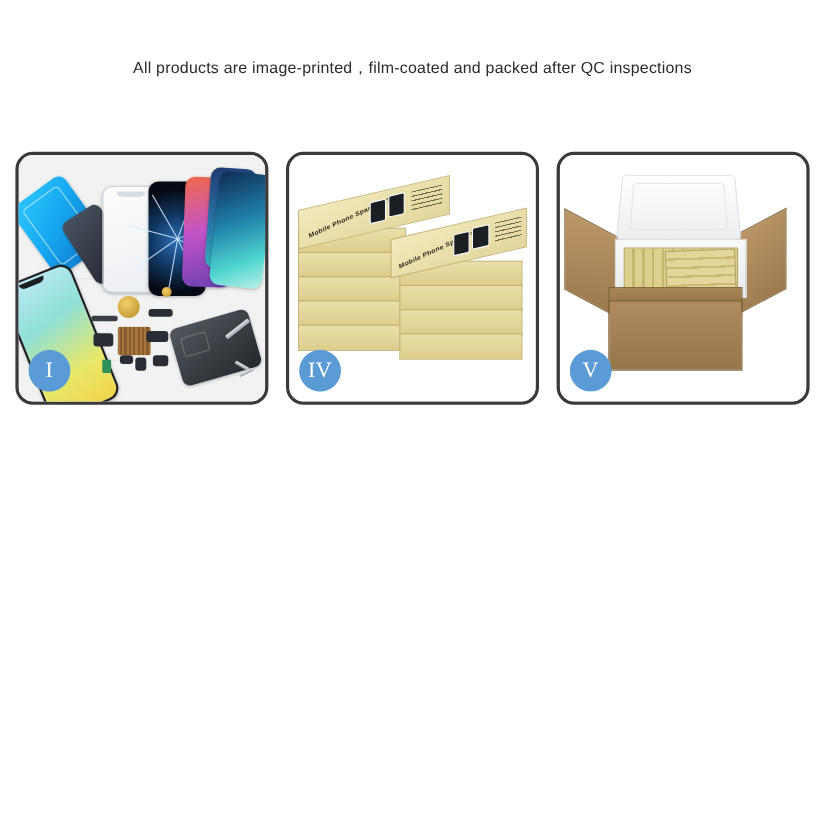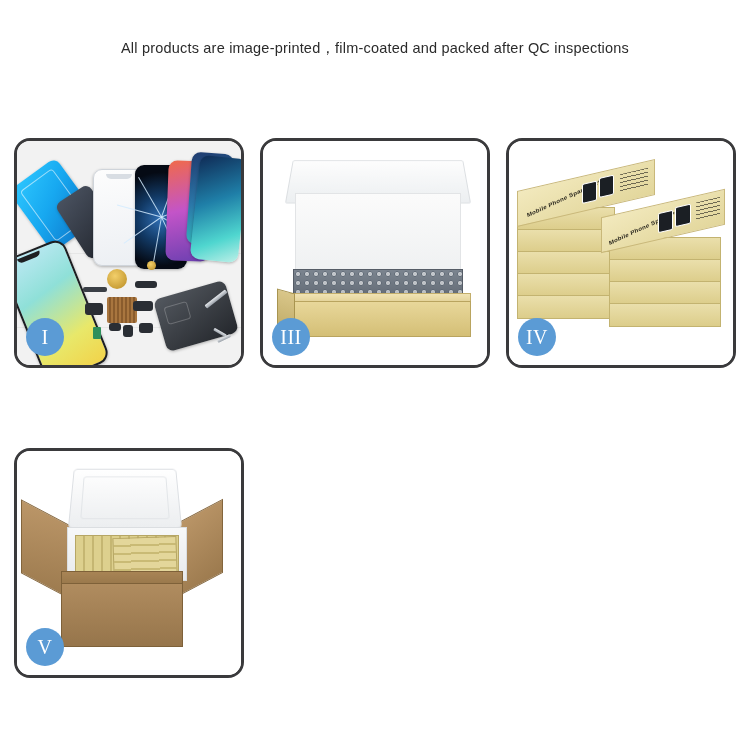--- a/index.html
+++ b/index.html
@@ -32,21 +32,21 @@
   .title {
     font-family: "Liberation Sans", sans-serif;
     font-size: 38px;
     font-weight: 400;
     letter-spacing: 1.2px;
     color: #1a1a1a;
     line-height: 44px;
     white-space: nowrap;
   }
   .subtitle {
-    margin-top: 1px;
+    margin-top: 14px;
     font-family: "Liberation Sans", sans-serif;
     font-size: 14.5px;
     font-weight: 400;
     color: #2b2b2b;
     letter-spacing: 0.2px;
     white-space: nowrap;
   }
 
   
   .grid {
@@ -414,32 +414,20 @@
         <div class="chip flex" style="left:122px;top:182px; width:14px; height:10px;"></div>
         <div class="chip silver" style="left:186px;top:156px; width:26px; height:4px; transform:rotate(-38deg);"></div>
         <div class="chip silver" style="left:196px;top:190px; width:14px; height:3px; transform:rotate(30deg);"></div>
         <div class="chip silver" style="left:200px;top:196px; width:14px; height:3px; transform:rotate(-25deg);"></div>
         <div class="chip gold" style="left:130px;top:120px; width:9px; height:9px;"></div>
       </div>
       <div class="badge">I</div>
     </div>
 
 
-    <div class="panel">
-      <div class="panel-img">
-        <div class="p3-bg"></div>
-        <div class="p3-lid"></div>
-        <div class="p3-foam"></div>
-        <div class="p3-inner"></div>
-        <div class="p3-box-rim"></div>
-        <div class="p3-box-front"></div>
-        <div class="p3-box-side"></div>
-      </div>
-      <div class="badge">III</div>
-    </div>
 
     <div class="panel">
       <div class="panel-img">
         <div class="p4-bg"></div>
 
         <div class="kbox" style="left:8px;  top:66px;  width:96px; height:22px;"></div>
         <div class="kbox" style="left:8px;  top:88px;  width:96px; height:22px;"></div>
         <div class="kbox" style="left:8px;  top:110px; width:96px; height:22px;"></div>
         <div class="kbox" style="left:8px;  top:132px; width:96px; height:22px;"></div>
         <div class="kbox" style="left:8px;  top:154px; width:96px; height:22px;"></div>

